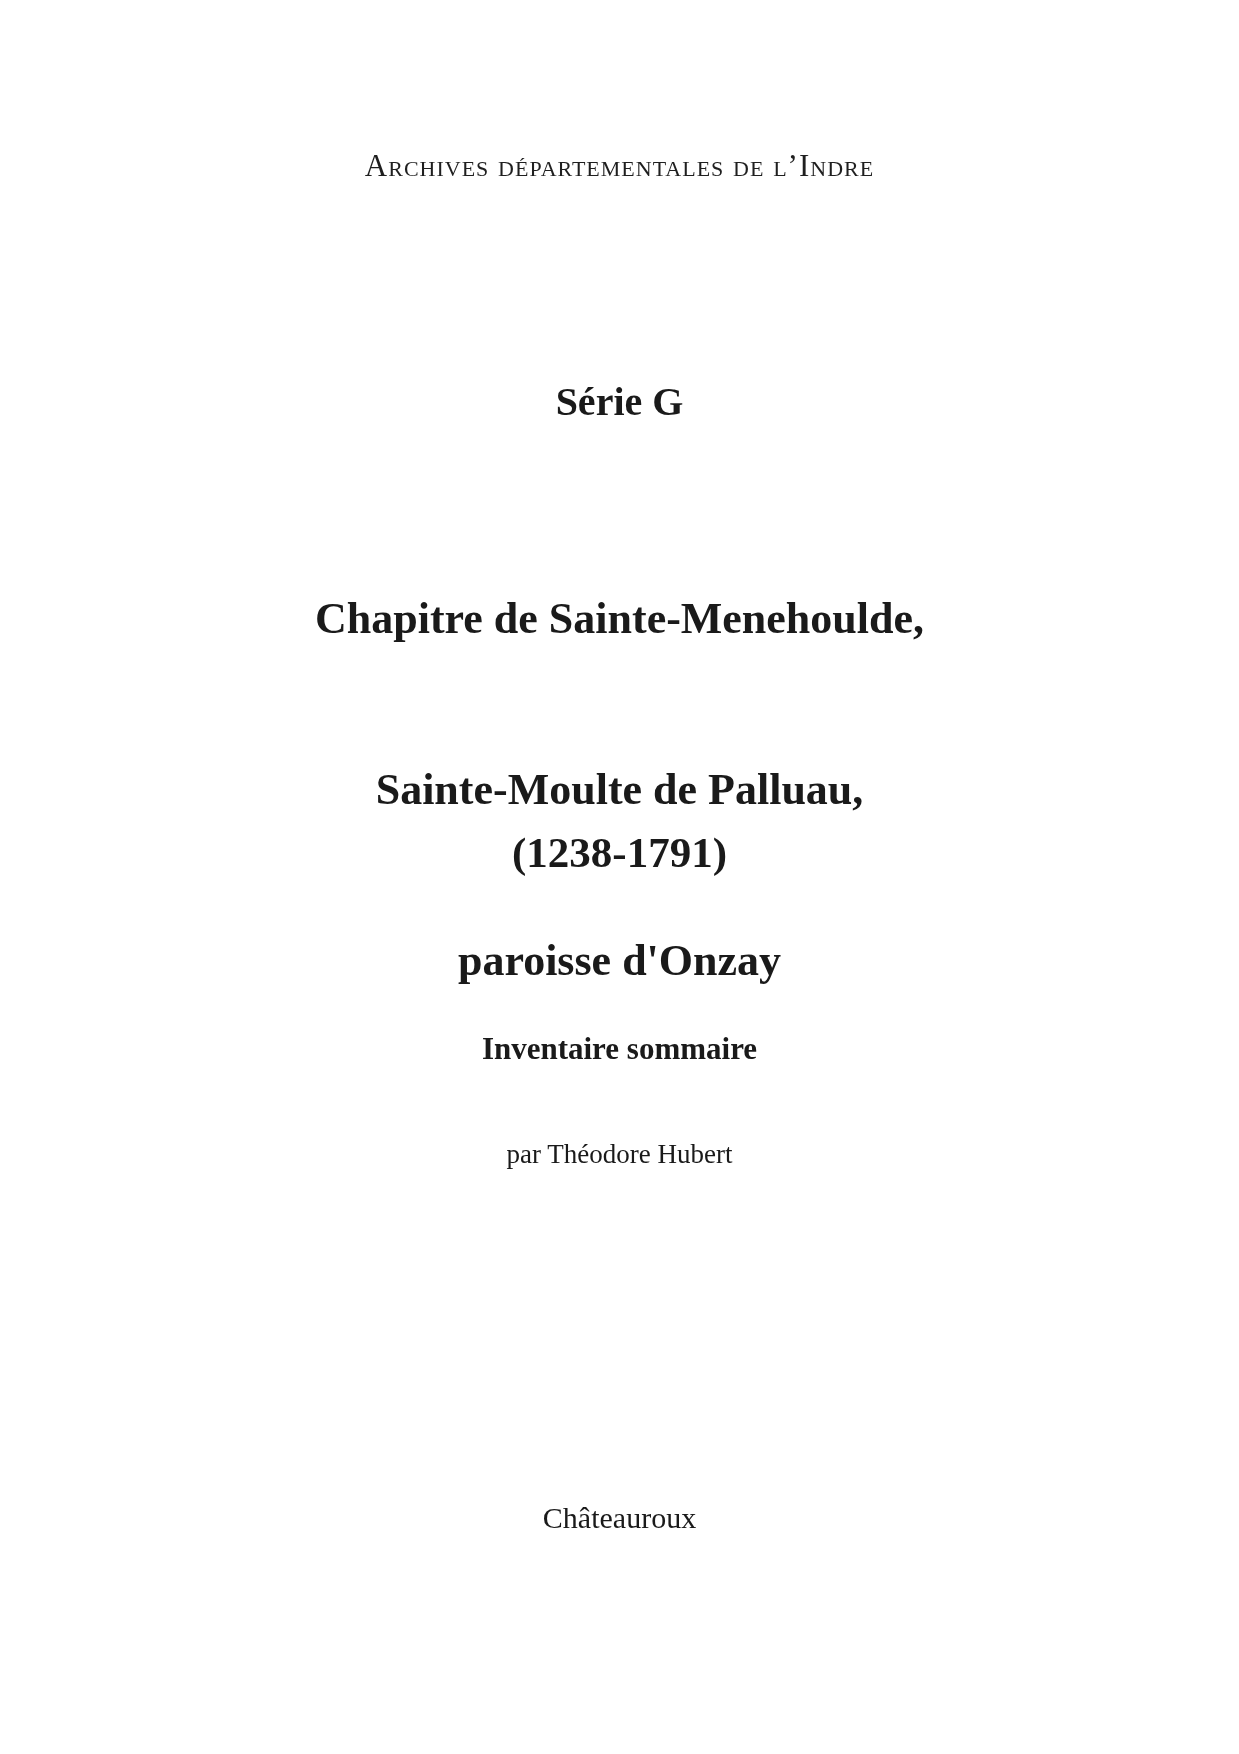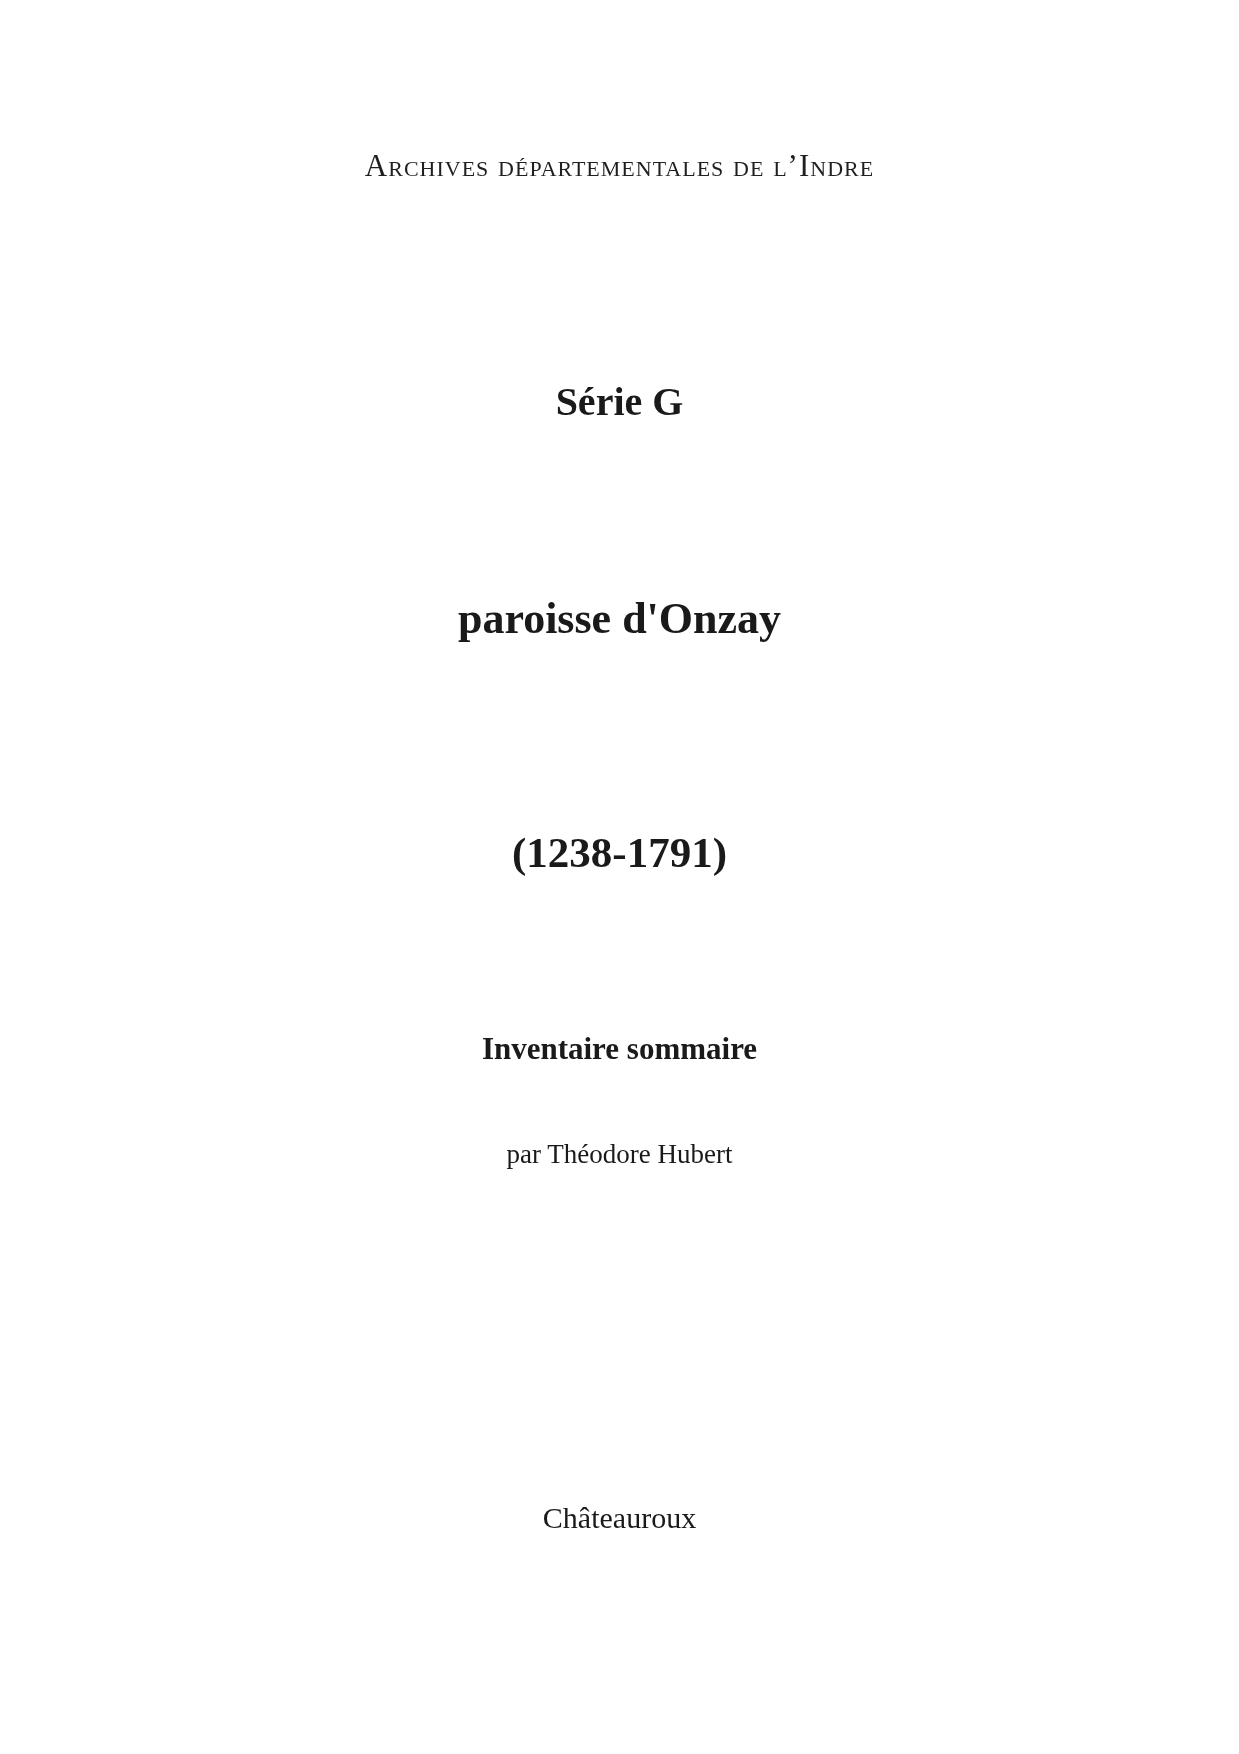--- a/index.html
+++ b/index.html
@@ -65,20 +65,22 @@
 </head>
 <body>
 
 <div class="page">
 
   <div class="centered doc-header">Archives départementales de l’Indre</div>
 
   <div class="centered series-title">Série G</div>
 
   <div class="centered main-title">
+    <div>Chapitre de Sainte-Menehoulde,</div>
+    <div>Sainte-Moulte de Palluau,</div>
     <div>paroisse d'Onzay</div>
   </div>
 
   <div class="centered date-range">(1238-1791)</div>
 
   <div class="centered subtitle">Inventaire sommaire</div>
 
   <div class="centered author">par Théodore Hubert</div>
 
   <div class="centered imprint">

